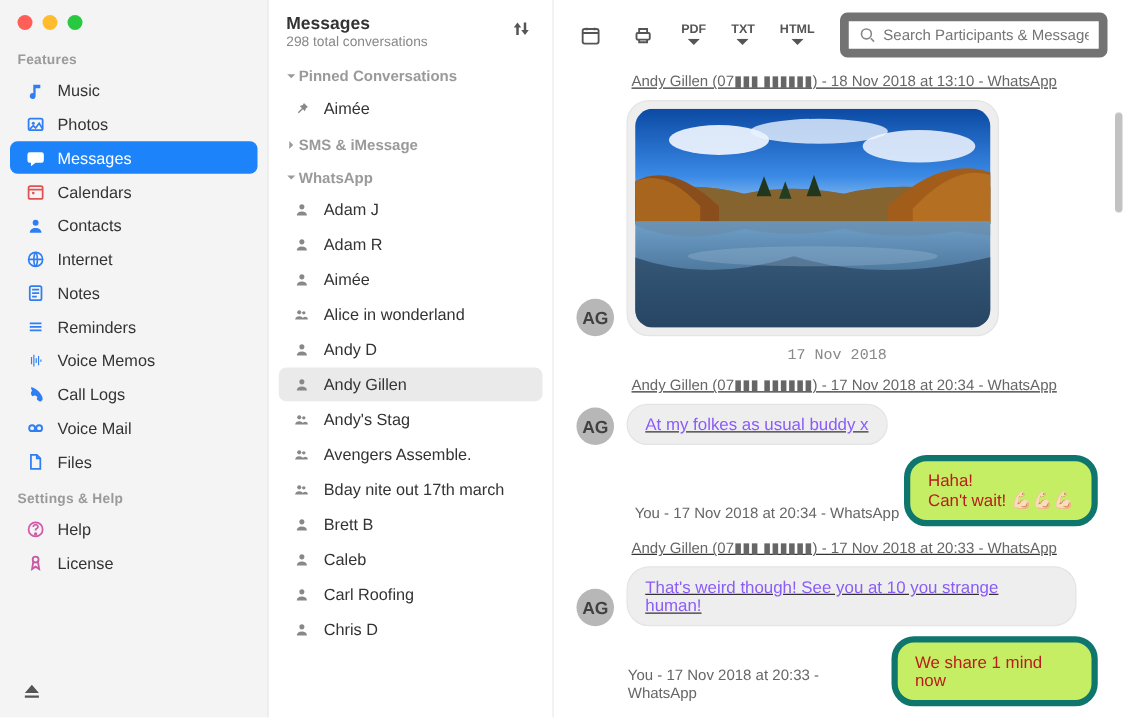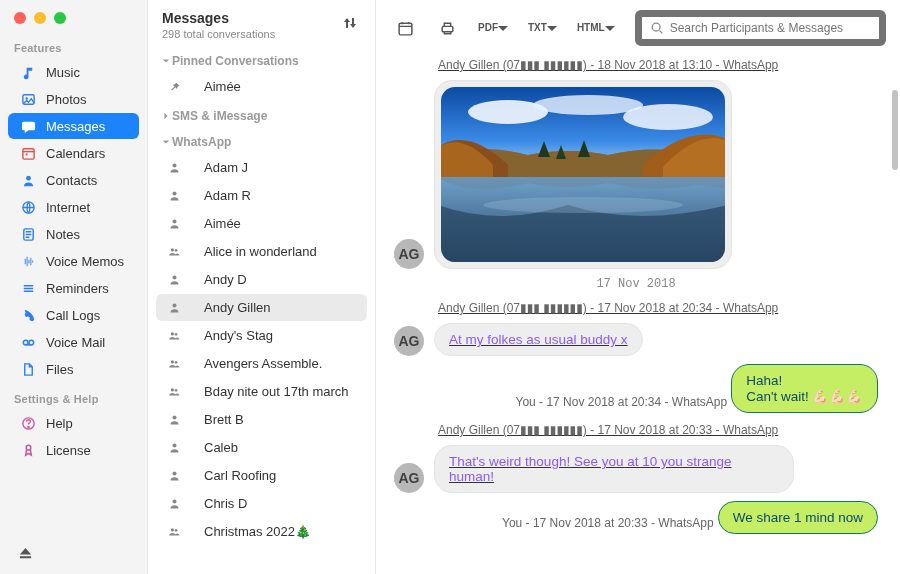--- a/index.html
+++ b/index.html
@@ -1,20 +1,20 @@
 <!DOCTYPE html>
 <html><head>
 <meta charset="utf-8">
 <style>
   * { box-sizing: border-box; margin: 0; padding: 0; }
   html, body { width: 900px; height: 574px; overflow: hidden; font-family: -apple-system, "Helvetica Neue", Arial, sans-serif; font-size: 13px; color: #333; background: #fff; }
   .app { display: flex; width: 100%; height: 100%; }
 
   
-  .sidebar-left { width: 148px; background: #f4f4f4; border-right: 1px solid #e5e5e5; display: flex; flex-direction: column; }
+  .sidebar-left { width: 215px; background: #f4f4f4; border-right: 1px solid #e5e5e5; display: flex; flex-direction: column; }
   .traffic-lights { display: flex; gap: 8px; padding: 12px 14px 8px; }
   .dot { width: 12px; height: 12px; border-radius: 50%; }
   .dot-red { background: #FF5F57; }
   .dot-yellow { background: #FFBD2E; }
   .dot-green { background: #28C840; }
 
   .section-header { padding: 10px 14px 4px; font-size: 11px; font-weight: 600; color: #9a9a9a; letter-spacing: .02em; }
   .nav-list { }
   .nav-item { display: flex; align-items: center; gap: 10px; padding: 5px 12px; margin: 1px 8px; border-radius: 6px; cursor: pointer; color: #333; text-align: center; }
   .nav-item .ico { width: 16px; height: 16px; display: flex; align-items: center; justify-content: center; font-size: 14px; line-height: 1; }
@@ -34,37 +34,37 @@
   .mid-scroll { flex: 1; overflow-y: auto; padding-bottom: 6px; position: relative; }
   
   .mid-scroll::-webkit-scrollbar { width: 9px; }
   .mid-scroll::-webkit-scrollbar-thumb { background: #c2c2c2; border-radius: 6px; }
   .mid-scroll::-webkit-scrollbar-track { background: transparent; }
 
   .grp-header { display: flex; align-items: center; padding: 8px 12px 4px; font-size: 12px; color: #9a9a9a; font-weight: 600; cursor: pointer; }
   .grp-caret { width: 12px; display: flex; justify-content: center; }
   .grp-caret svg { width: 8px; height: 8px; fill: #9a9a9a; }
 
-  .thread { display: flex; align-items: center; gap: 22px; padding: 6px 10px; margin: 1px 8px; border-radius: 6px; cursor: pointer; }
+  .thread { display: flex; align-items: center; gap: 10px; padding: 6px 10px; margin: 1px 8px; border-radius: 6px; cursor: pointer; }
   .thread .t-ico { width: 16px; display: flex; justify-content: center; color: #888; }
   .thread.selected { background: #eaeaea; }
 
   
   .right { flex: 1; display: flex; flex-direction: column; position: relative; background: #fff; }
   .toolbar { display: flex; align-items: center; gap: 20px; padding: 10px 14px 6px 18px; }
   .tool-btn { width: 22px; height: 22px; display: flex; align-items: center; justify-content: center; color: #555; cursor: pointer; }
-  .export { display: flex; flex-direction: row; align-items: center; font-size: 10px; font-weight: 600; color: #555; cursor: pointer; line-height: 1; }
+  .export { display: flex; flex-direction: column; align-items: center; font-size: 10px; font-weight: 600; color: #555; cursor: pointer; line-height: 1; }
   .export .chev { margin-top: 2px; }
   .searchbox { margin-left: auto; flex: 1; max-width: 260px; display: flex; align-items: center; gap: 6px; border: 7px solid #737373; border-radius: 6px; padding: 4px 8px; color: #888; }
   .searchbox input { border: none; outline: none; flex: 1; font-size: 12px; color: #555; background: transparent; }
 
   .chat { flex: 1; overflow-y: auto; padding: 6px 22px 10px 18px; position: relative; }
   .msg-meta { font-size: 12px; color: #666; margin-bottom: 4px; padding-left: 4px; }
   .bubble-left { background: #eeeeee; border: 1px solid #e4e4e4; color: #8b5cf6; border-radius: 18px; padding: 8px 14px; max-width: 360px; font-size: 13.5px; }
-  .bubble-right { background: #c6ee65; border: 1px solid #0f766e; color: #0c4a6e; border-radius: 18px; padding: 8px 14px; max-width: 350px; font-size: 13.5px; }
+  .bubble-right { background: #c6ee65; border: 5px solid #0f766e; color: #b91c1c; border-radius: 18px; padding: 8px 14px; max-width: 350px; font-size: 13.5px; }
   .row-left { display: flex; align-items: flex-end; gap: 10px; margin-bottom: 8px; }
   .row-right { display: flex; justify-content: flex-end; margin-bottom: 10px; }
   .right-block { display: flex; flex-direction: row; align-items: flex-end; gap: 4px; max-width: 380px; }
   .left-block { display: flex; flex-direction: column; align-items: flex-start; gap: 4px; max-width: 400px; text-decoration: underline; }
   .avatar { width: 30px; height: 30px; border-radius: 50%; background: #b7b7b7; color: #404040; font-size: 14px; font-weight: 600; display: flex; align-items: center; justify-content: center; flex-shrink: 0; }
 
   .img-bubble { background: #eeeeee; border: 1px solid #e4e4e4; border-radius: 18px; padding: 6px; width: 298px; }
   .lake-svg { display: block; width: 100%; height: 175px; border-radius: 14px; }
 
   .date-sep { text-align: center; color: #888; font-size: 12px; margin: 8px 0 10px; font-family: Liberation Mono, monospace; }
@@ -144,33 +144,33 @@
           <span class="ico">
             <svg viewBox="0 0 16 16" width="15" height="15" fill="none" stroke="#2f7ef2" stroke-width="1.5">
               <rect x="3" y="2" width="10" height="12" rx="1.5"></rect>
               <path d="M5 5h6M5 8h6M5 11h4"></path>
             </svg>
           </span>
           <span>Notes</span>
         </div>
         <div class="nav-item">
           <span class="ico">
+            <svg viewBox="0 0 16 16" width="15" height="15" fill="none" stroke="#2f7ef2" stroke-width="1.6">
+              <path d="M3 5h10M3 8h10M3 11h10"></path>
+            </svg>
+          </span>
+          <span>Reminders</span>
+        </div>
+        <div class="nav-item">
+          <span class="ico">
             <svg viewBox="0 0 16 16" width="15" height="15" fill="#2f7ef2">
               <path d="M2 8h1v0h1M4 5h1v6H4zM6 3h1v10H6zM8 6h1v4H8zM10 4h1v8h-1zM12 7h1v2h-1zM14 8h1"></path>
             </svg>
           </span>
           <span>Voice Memos</span>
-        </div>
-        <div class="nav-item">
-          <span class="ico">
-            <svg viewBox="0 0 16 16" width="15" height="15" fill="none" stroke="#2f7ef2" stroke-width="1.6">
-              <path d="M3 5h10M3 8h10M3 11h10"></path>
-            </svg>
-          </span>
-          <span>Reminders</span>
         </div>
         <div class="nav-item">
           <span class="ico">
             <svg viewBox="0 0 16 16" width="15" height="15" fill="#2f7ef2">
               <path d="M4 2c4 0 10 6 10 10 0 1-1 2-2 2-1 0-3-1-3-2 0-.6.5-1 .5-1.5S8 9 7.5 9 6 9.5 5.5 9.5 4 8 4 7c0-1 1-2 1-2S4 3 4 2z"></path>
             </svg>
           </span>
           <span>Call Logs</span>
         </div>
         <div class="nav-item">
@@ -390,30 +390,20 @@
             <span>Carl Roofing</span>
           </div>
           <div class="thread">
             <span class="t-ico">
               <svg viewBox="0 0 16 16" width="13" height="13" fill="#888">
                 <circle cx="8" cy="5.5" r="2.5"></circle>
                 <path d="M3 14c0-2.5 2.2-4 5-4s5 1.5 5 4"></path>
               </svg>
             </span>
             <span>Chris D</span>
-          </div>
-          <div class="thread">
-            <span class="t-ico">
-              <svg viewBox="0 0 16 16" width="14" height="13" fill="#888">
-                <circle cx="6" cy="6" r="2"></circle>
-                <circle cx="10.5" cy="6.5" r="1.7"></circle>
-                <path d="M2 13c0-2 2-3.2 4-3.2s4 1.2 4 3.2M9 13c0-1.6 1.5-2.6 3-2.6s2.5 1 2.5 2.6"></path>
-              </svg>
-            </span>
-            <span>Christmas 2022🎄</span>
           </div>
         </div>
     </div>
   </div>
 
   <div class="right">
     <div class="toolbar">
       <div class="tool-btn">
         <svg viewBox="0 0 16 16" width="17" height="17" fill="none" stroke="#555" stroke-width="1.4">
             <rect x="2" y="3" width="12" height="11" rx="1.5"></rect>

